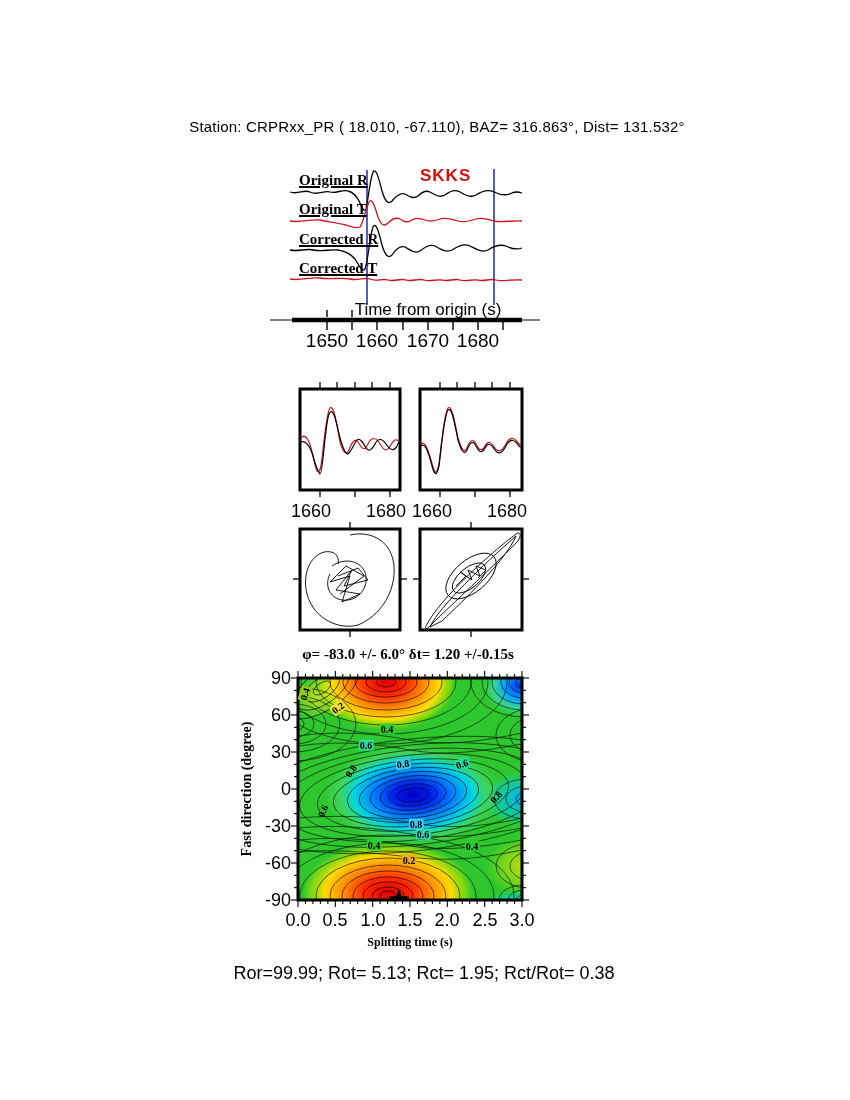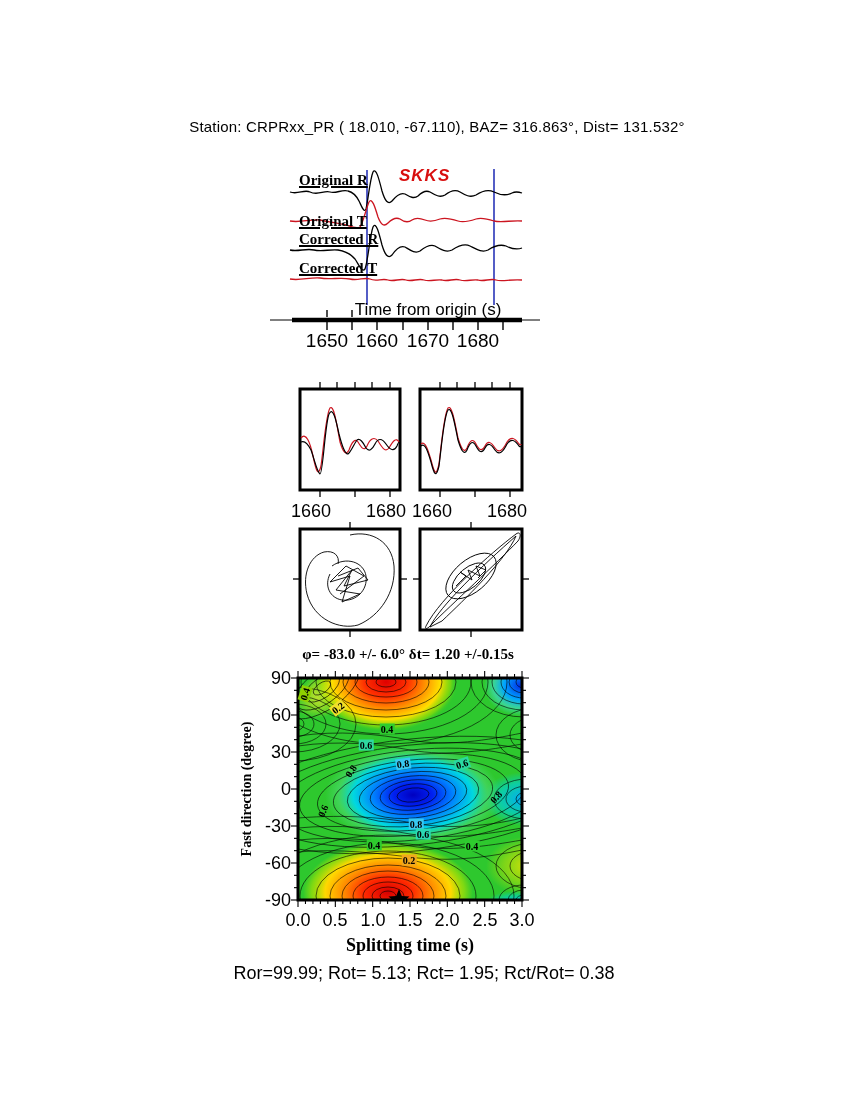--- a/index.html
+++ b/index.html
@@ -53,24 +53,24 @@
           <line x1="193" y1="157" x2="193" y2="165"></line>
       <line x1="218" y1="157" x2="218" y2="165"></line>
           <line x1="243" y1="157" x2="243" y2="165"></line>
       <line x1="67" y1="145" x2="67" y2="152"></line>
           <line x1="92" y1="145" x2="92" y2="152"></line>
     </g>
   </g>
 </svg>
 
 <div class="abs tracelab" style="left:299px;top:172px;">Original R</div>
-<div class="abs tracelab" style="left:299px;top:213px;">Original T</div>
+<div class="abs tracelab" style="left:299px;top:201px;">Original T</div>
 <div class="abs tracelab" style="left:299px;top:231px;">Corrected R</div>
 <div class="abs tracelab" style="left:299px;top:260px;">Corrected T</div>
-<div class="abs phase" style="left:399px;top:166px;font-style:italic;">SKKS</div>
+<div class="abs phase" style="left:420px;top:166px;">SKKS</div>
 <div class="abs axlab ctr" style="left:428px;top:300px;">Time from origin (s)</div>
 <div class="abs tick19 ctr" style="left:327px;top:330px;">1650</div>
 <div class="abs tick19 ctr" style="left:377px;top:330px;">1660</div>
 <div class="abs tick19 ctr" style="left:428px;top:330px;">1670</div>
 <div class="abs tick19 ctr" style="left:478px;top:330px;">1680</div>
 
 <svg class="abs" style="left:280px;top:380px;" width="262" height="262" viewBox="0 0 262 262">
 
   <rect x="20" y="9" width="100" height="101" fill="none" stroke="#000" stroke-width="3"></rect>
   <rect x="140" y="9" width="102" height="101" fill="none" stroke="#000" stroke-width="3"></rect>
@@ -412,21 +412,21 @@
 <div class="abs serifbold ctrxy" style="left:247px;top:789px;font-size:14px;transform:translate(-50%,-50%) rotate(-90deg);white-space:nowrap;">Fast direction (degree)</div>
 
 <div class="abs tick18 ctr" style="left:298px;top:910px;">0.0</div>
 <div class="abs tick18 ctr" style="left:335px;top:910px;">0.5</div>
 <div class="abs tick18 ctr" style="left:373px;top:910px;">1.0</div>
 <div class="abs tick18 ctr" style="left:410px;top:910px;">1.5</div>
 <div class="abs tick18 ctr" style="left:447px;top:910px;">2.0</div>
 <div class="abs tick18 ctr" style="left:485px;top:910px;">2.5</div>
 <div class="abs tick18 ctr" style="left:522px;top:910px;">3.0</div>
 
-<div class="abs serifbold ctr" style="left:410px;top:935px;font-size:18px;">Splitting time (s)</div>
+<div class="abs serifbold ctr" style="left:410px;top:935px;font-size:12px;">Splitting time (s)</div>
 
 <span class="chip ctrxy" style="left:305px;top:694px;background:#8fd000;transform:translate(-50%,-50%) rotate(-72deg);">0.4</span>
 <span class="chip ctrxy" style="left:338px;top:708px;background:#f0e02a;transform:translate(-50%,-50%) rotate(-38deg);">0.2</span>
 <span class="chip ctrxy" style="left:387px;top:729px;background:#2ecc2e;">0.4</span>
 <span class="chip ctrxy" style="left:366px;top:745px;background:#2ed9a0;">0.6</span>
 <span class="chip ctrxy" style="left:403px;top:764px;background:#38c8f0;transform:translate(-50%,-50%) rotate(-8deg);">0.8</span>
 <span class="chip ctrxy" style="left:462px;top:764px;background:#2ad9a0;transform:translate(-50%,-50%) rotate(-18deg);">0.6</span>
 <span class="chip ctrxy" style="left:351px;top:771px;transform:translate(-50%,-50%) rotate(-55deg);">0.8</span>
 <span class="chip ctrxy" style="left:496px;top:797px;transform:translate(-50%,-50%) rotate(-48deg);">0.8</span>
 <span class="chip ctrxy" style="left:323px;top:811px;transform:translate(-50%,-50%) rotate(-68deg);">0.6</span>

